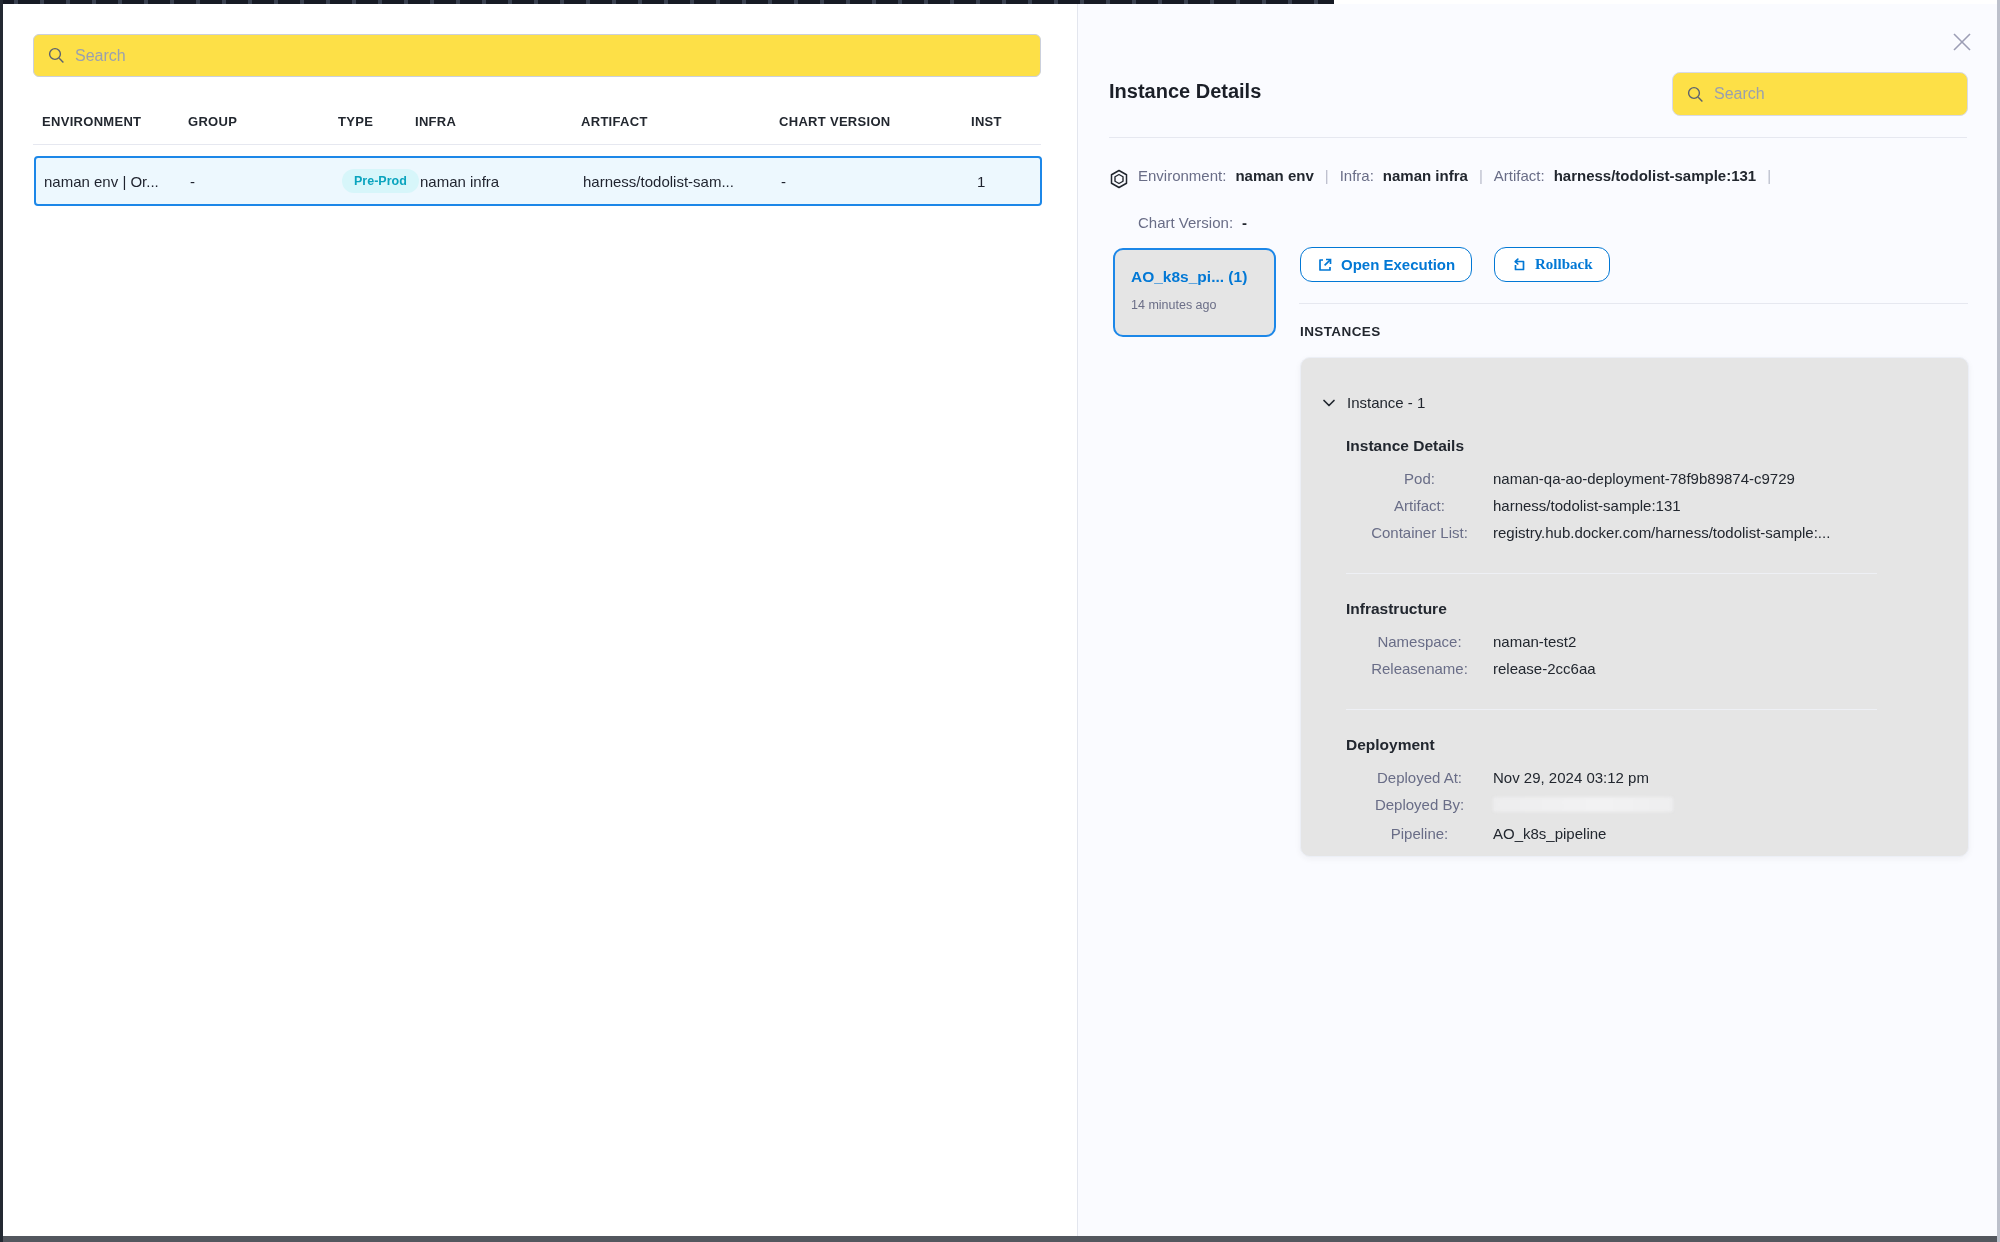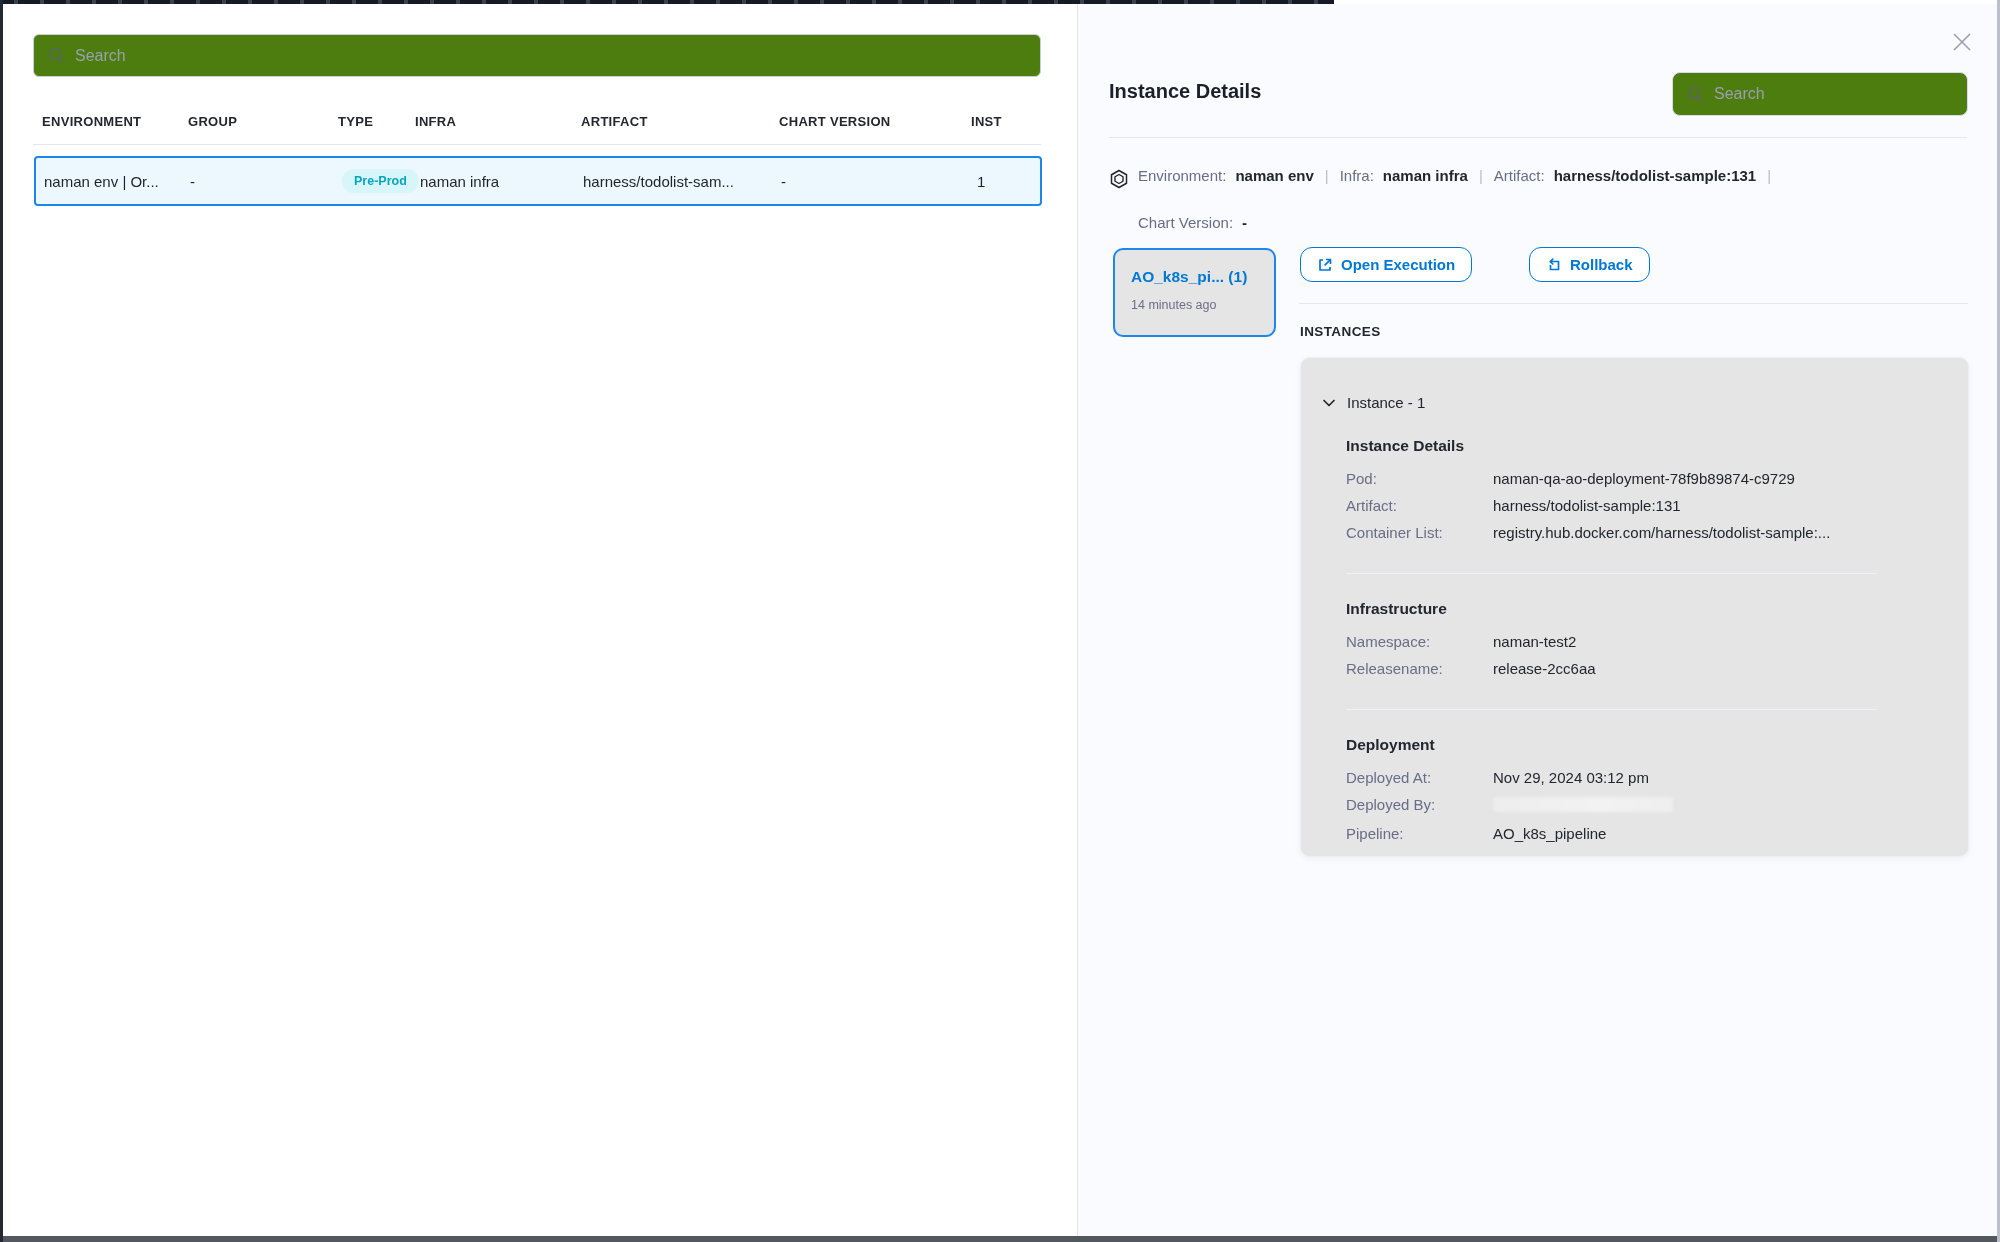--- a/index.html
+++ b/index.html
@@ -9,21 +9,21 @@
   
   .top-sliver { position:absolute; left:0; top:0; width:1334px; height:4px; background:#161a24;
     background-image:repeating-linear-gradient(90deg, transparent 0 14px, #39404f 14px 18px, transparent 18px 26px); }
   .bottom-bar { position:absolute; left:0; bottom:0; width:2000px; height:6px; background:#53575e; }
   .left-edge  { position:absolute; left:0; top:0; width:3px; height:1242px; background:#232932; }
   .right-edge { position:absolute; right:0; top:0; width:3px; height:1242px; background:#bcc0cb; }
 
   
   .left-panel { position:absolute; left:3px; top:4px; width:1074px; height:1232px; background:#fff; }
 
-  .search-box { position:absolute; display:flex; align-items:center; gap:10px; background:#4d7c0f;
+  .search-box { position:absolute; display:flex; align-items:center; gap:10px; background:#fde047;
     border:1px solid #cbd0dc; border-radius:6px; padding:2px 14px; }
   .search-box svg { flex:0 0 auto; }
   .search-box input { border:none; outline:none; background:transparent; width:100%;
     font-size:16px; color:#1f232e; font-family:inherit; }
   .search-box input::placeholder { color:#9aa0af; }
 
   .lp-search { left:30px; top:30px; width:1008px; height:43px; }
 
   .tbl-head { position:absolute; top:110px; left:0; width:100%; height:22px; }
   .tbl-head .th { position:absolute; top:0; font-size:13px; font-weight:bold; color:#22272f; letter-spacing:.3px; }
@@ -57,34 +57,34 @@
 
   .exec-card { left:35px; top:244px; width:163px; height:89px; background:#e5e5e5; border:2px solid #1c87e8;
     border-radius:10px; text-align:left; padding:18px 0 0 16px; cursor:pointer; }
   .exec-card .name { color:#0278d5; font-weight:bold; font-size:15.5px; }
   .exec-card .time { margin-top:12px; color:#6b6e87; font-size:12.5px; }
 
   .btn { position:absolute; display:inline-flex; align-items:center; gap:8px; height:35px; padding:0 16px;
     background:#fff; border:1.5px solid #0278d5; border-radius:12px; color:#0278d5; font-size:15px;
     font-weight:bold; cursor:pointer; white-space:nowrap; }
   .btn-open { left:222px; top:243px; }
-  .btn-rollback { left:451px; top:243px; }
+  .btn-rollback { left:416px; top:243px;font-family:Liberation Serif, serif; }
 
   .btn-divider { left:221px; top:299px; width:669px; height:1px; background:#e6e8f0; }
 
   .instances-label { left:222px; top:320px; font-size:13.5px; font-weight:bold; color:#22272f; letter-spacing:.4px; }
 
   .icard { left:222px; top:353px; width:669px; height:500px; background:#e5e5e5; border:1px solid #eceff6;
     border-radius:10px; box-shadow:0 2px 6px rgba(40,41,61,.05); padding:36px 24px 0 20px; }
   .icard-header { display:flex; align-items:center; gap:10px; cursor:pointer; }
   .icard-header .title { font-size:15px; color:#22272f; }
   .isection { margin-top:26px; padding-left:25px; }
   .isection .heading { font-size:15.5px; font-weight:bold; color:#22272f; margin-bottom:10px; }
   .kv { display:flex; line-height:27px; font-size:15px; }
-  .kv .k { width:147px; flex:0 0 auto; color:#696d87; }
+  .kv .k { width:147px; flex:0 0 auto; color:#696d87;text-align:center; }
   .kv .v { color:#22272f; font-weight:500; white-space:nowrap; }
   .sec-divider { margin:27px 67px 0 25px; height:1px; background:#eef0f5; }
   .redacted { display:inline-block; width:180px; height:15px; margin-top:6px; border-radius:2px;
     background:linear-gradient(90deg,#ededee,#f2f2f3 60%,#eeeeef); filter:blur(1.5px); }
 </style>
 </head>
 <body>
 
 <div id="page">
   <div class="top-sliver"></div>

